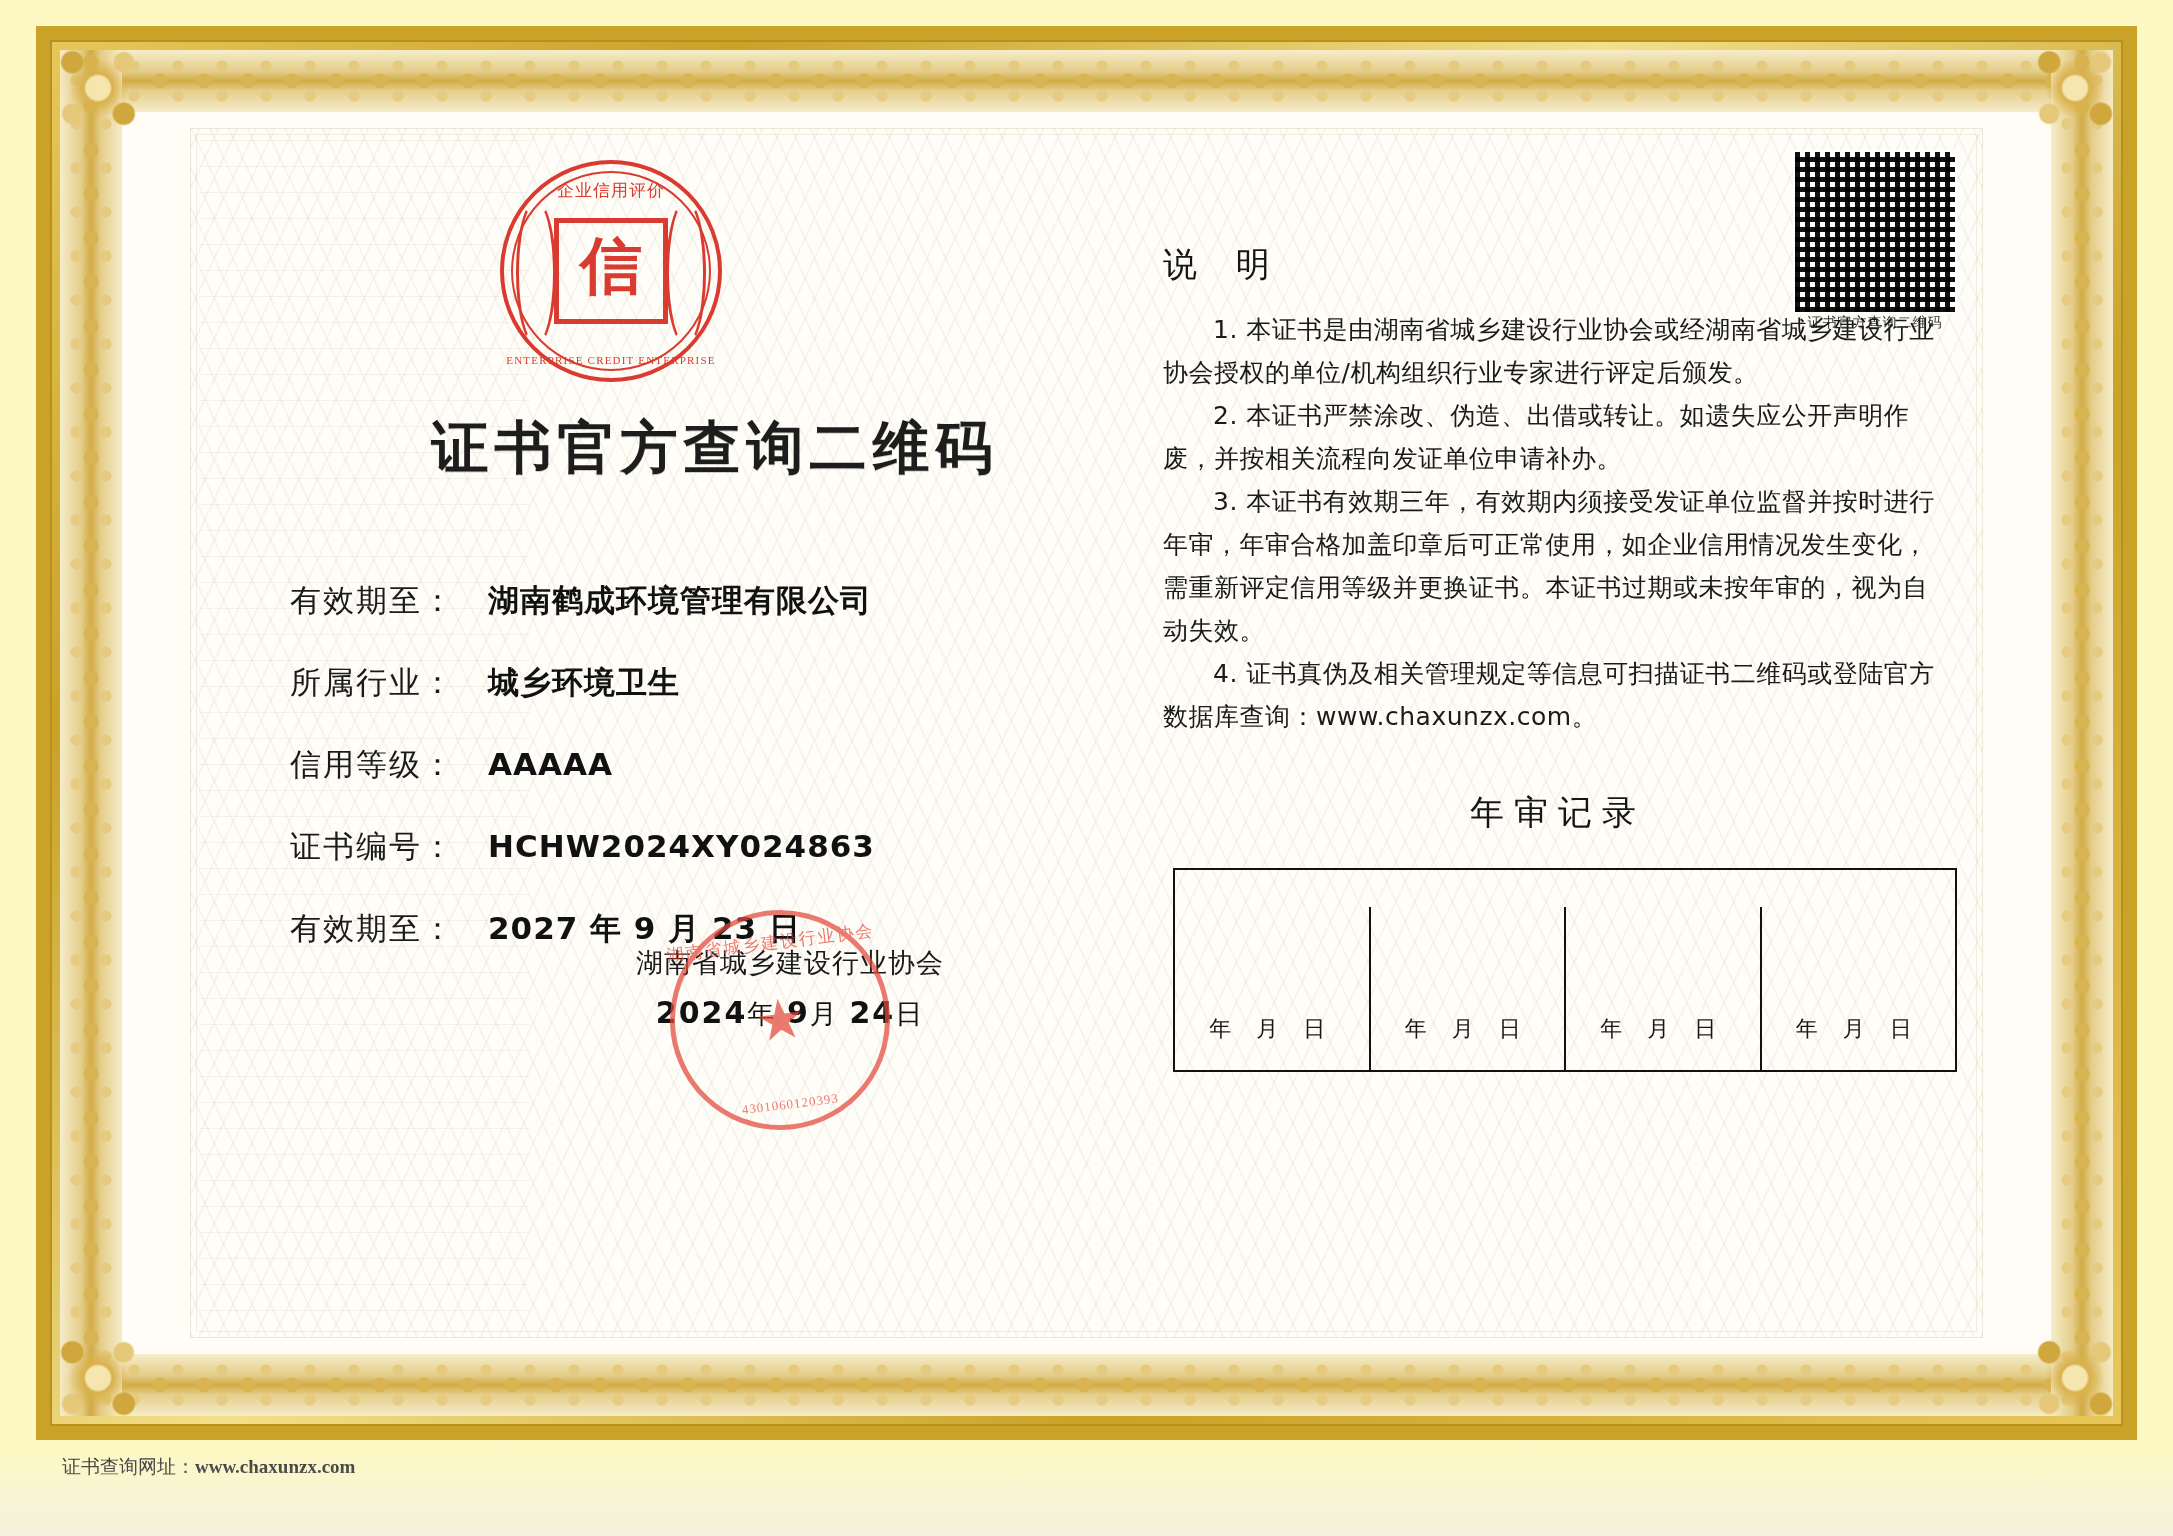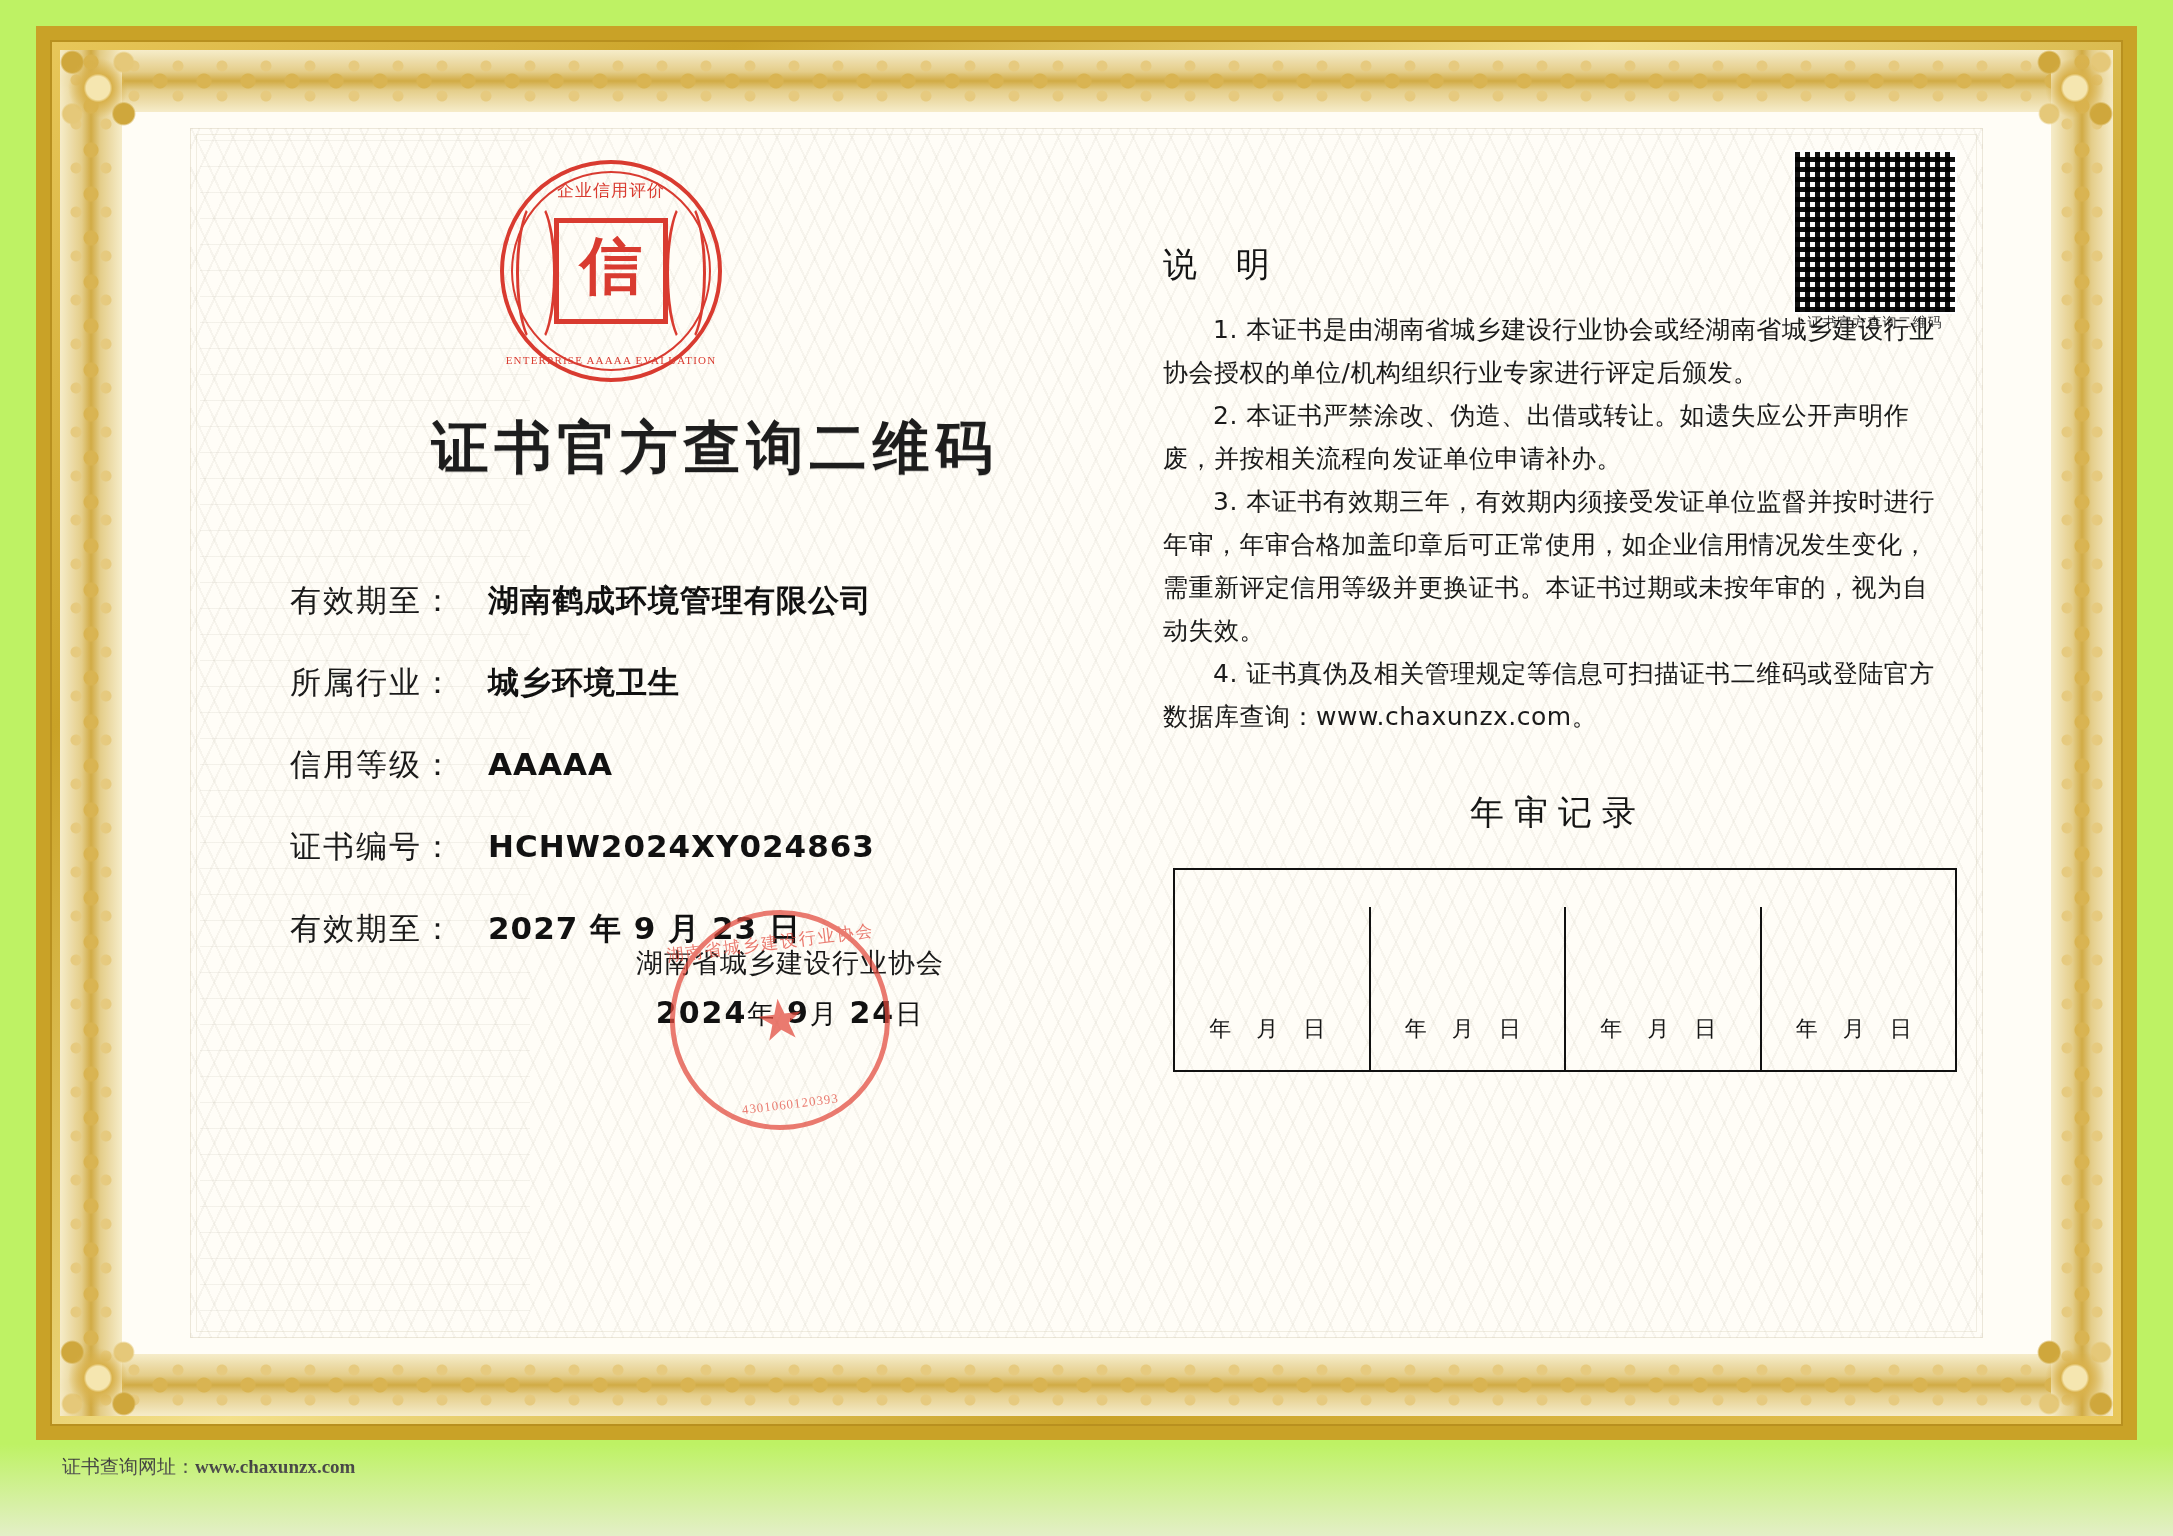--- a/index.html
+++ b/index.html
@@ -11,21 +11,21 @@
     width: 2173px;
     height: 1536px;
     font-family: "Liberation Serif", serif;
     overflow: hidden;
   }
 
   .certificate {
     position: relative;
     width: 2173px;
     height: 1536px;
-    background: #bef264;
+    background: #fef9c3;
   }
 
   
   .frame-outer {
     position: absolute;
     left: 36px;
     top: 26px;
     right: 36px;
     bottom: 96px;
     border: 14px solid #c9a227;
@@ -458,21 +458,21 @@
 
     <div class="left-col">
 
       <div class="emblem">
         <div class="ring"></div>
         <div class="ring2"></div>
         <div class="leaf-l"></div>
         <div class="leaf-r"></div>
         <div class="top-text">企业信用评价</div>
         <div class="center-box">信</div>
-        <div class="bottom-text">ENTERPRISE AAAAA EVALUATION</div>
+        <div class="bottom-text">ENTERPRISE CREDIT ENTERPRISE</div>
       </div>
 
       <div class="title-block">
         <div class="title-line">证书官方查询二维码</div>
       </div>
 
       <div class="fields">
         <div class="field-row">
           <div class="field-label">有效期至：</div>
           <div class="field-value">湖南鹤成环境管理有限公司</div>

